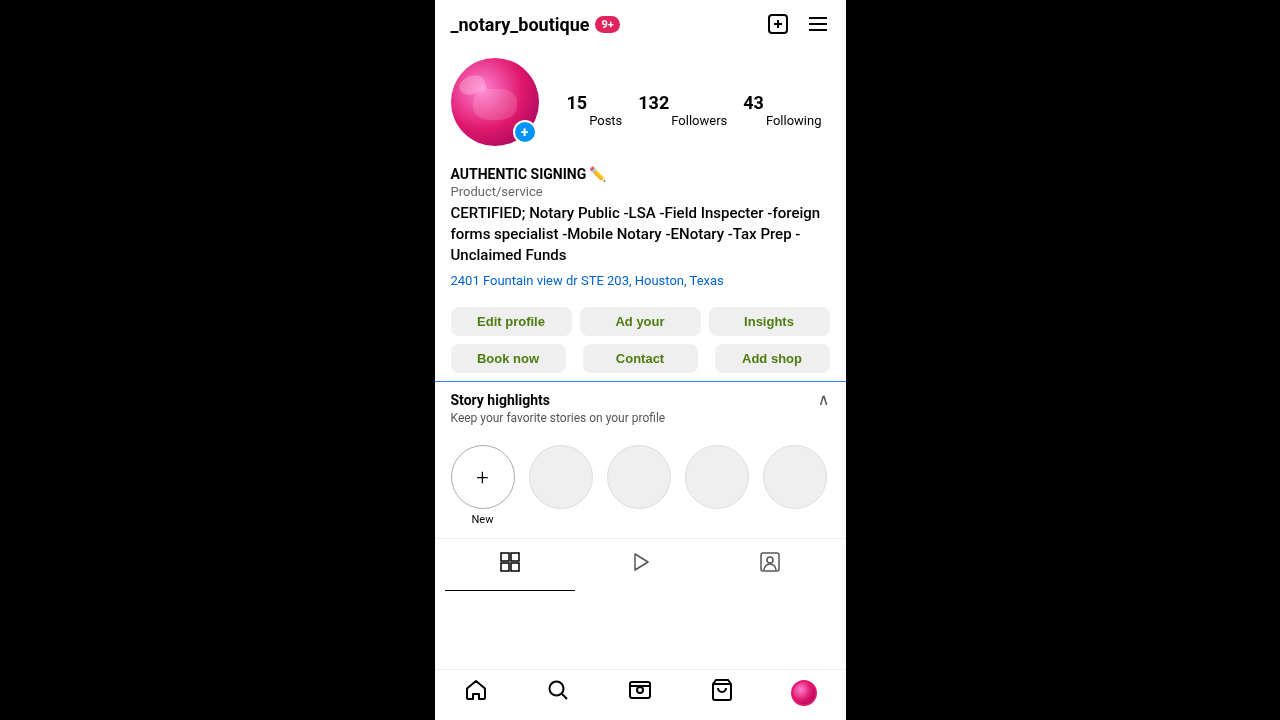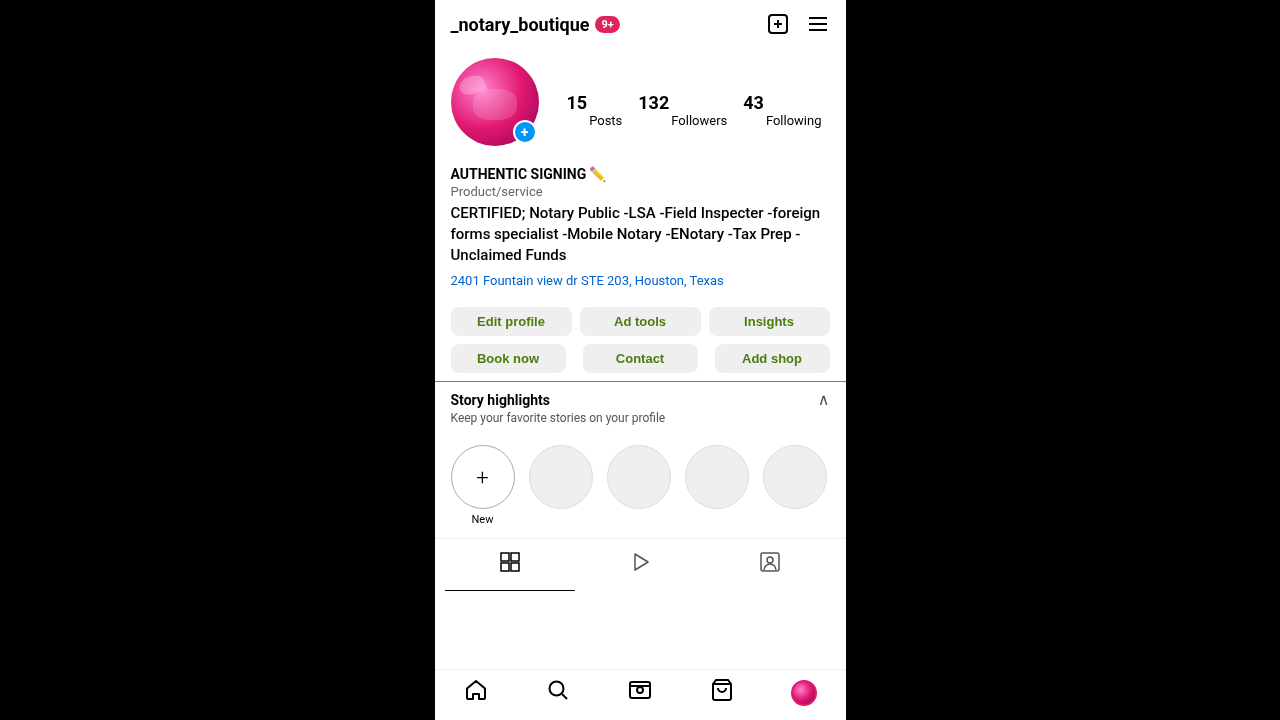--- a/index.html
+++ b/index.html
@@ -391,21 +391,21 @@
 
   <div class="bio-section">
     <div class="display-name">AUTHENTIC SIGNING ✏️</div>
     <div class="category">Product/service</div>
     <div class="bio-text">CERTIFIED; Notary Public -LSA -Field Inspecter -foreign forms specialist -Mobile Notary -ENotary -Tax Prep -Unclaimed Funds</div>
     <a class="location-link">2401 Fountain view dr STE 203, Houston, Texas</a>
   </div>
 
   <div class="action-buttons">
     <button class="action-btn">Edit profile</button>
-    <button class="action-btn">Ad tools</button>
+    <button class="action-btn">Ad your</button>
     <button class="action-btn">Insights</button>
   </div>
 
   <div class="action-buttons-row2">
     <button class="action-btn">Book now</button>
     <button class="action-btn">Contact</button>
     <button class="action-btn">Add shop</button>
   </div>
 
   <div class="story-highlights">

